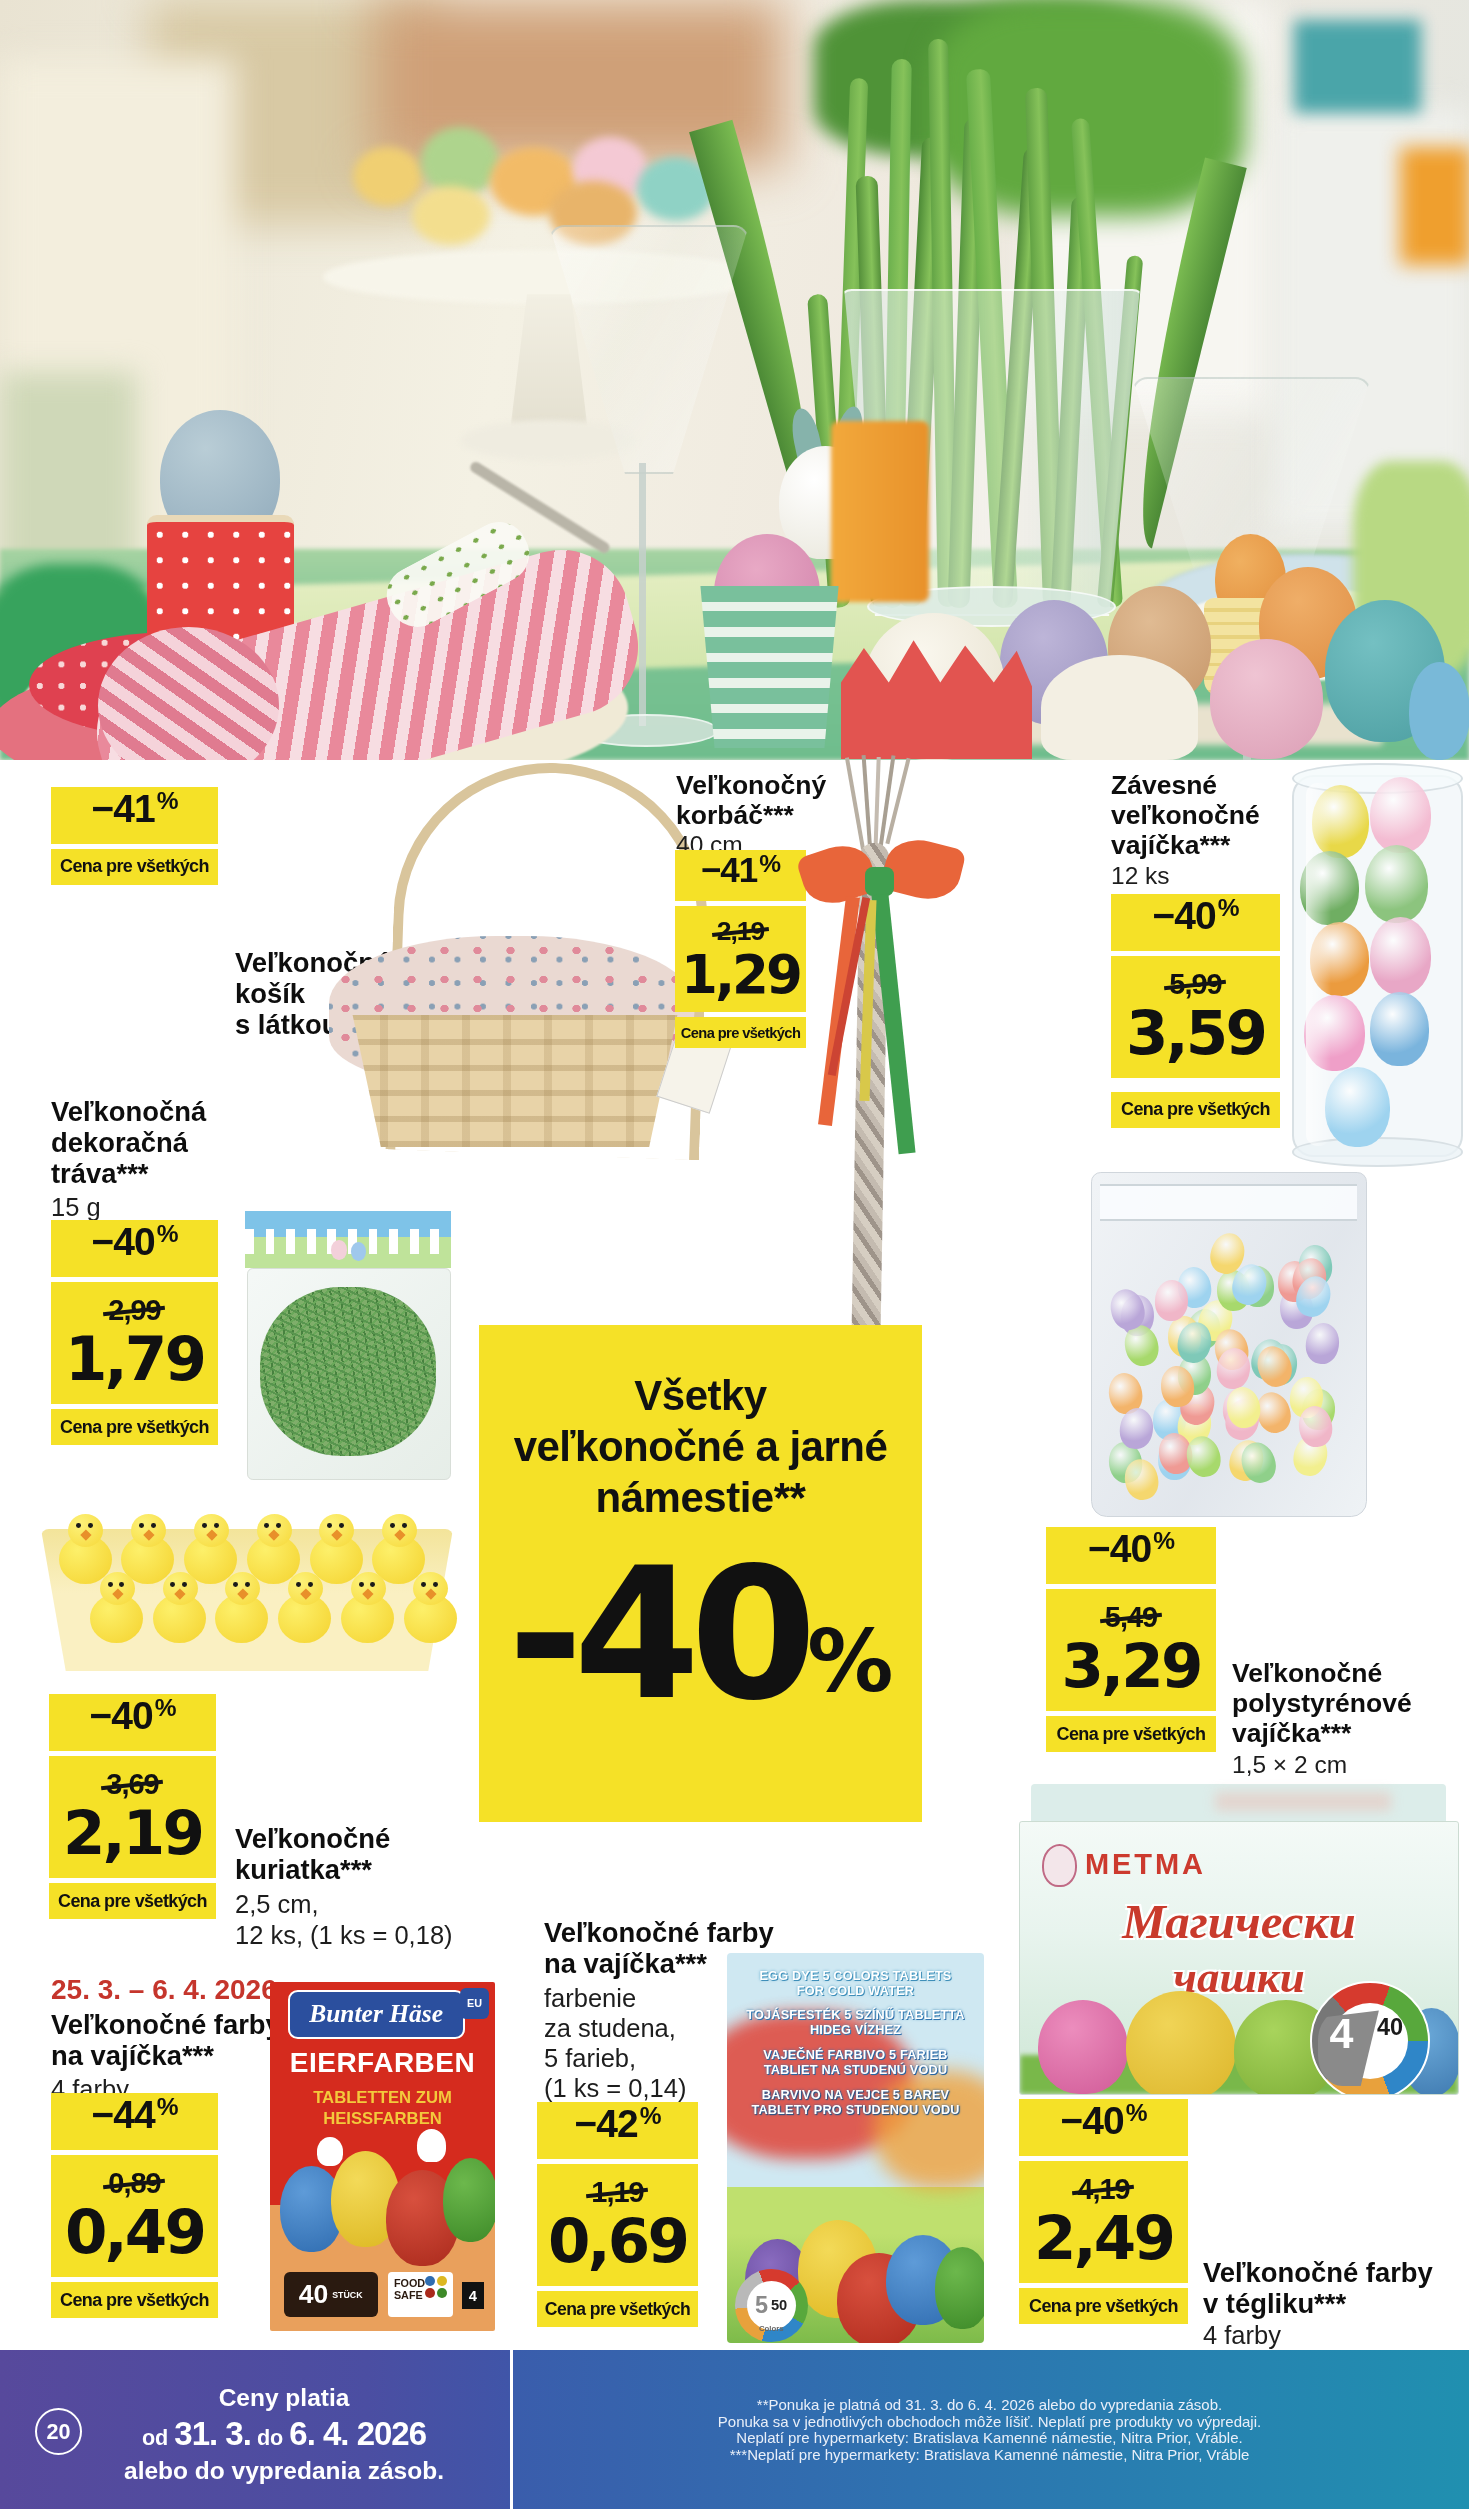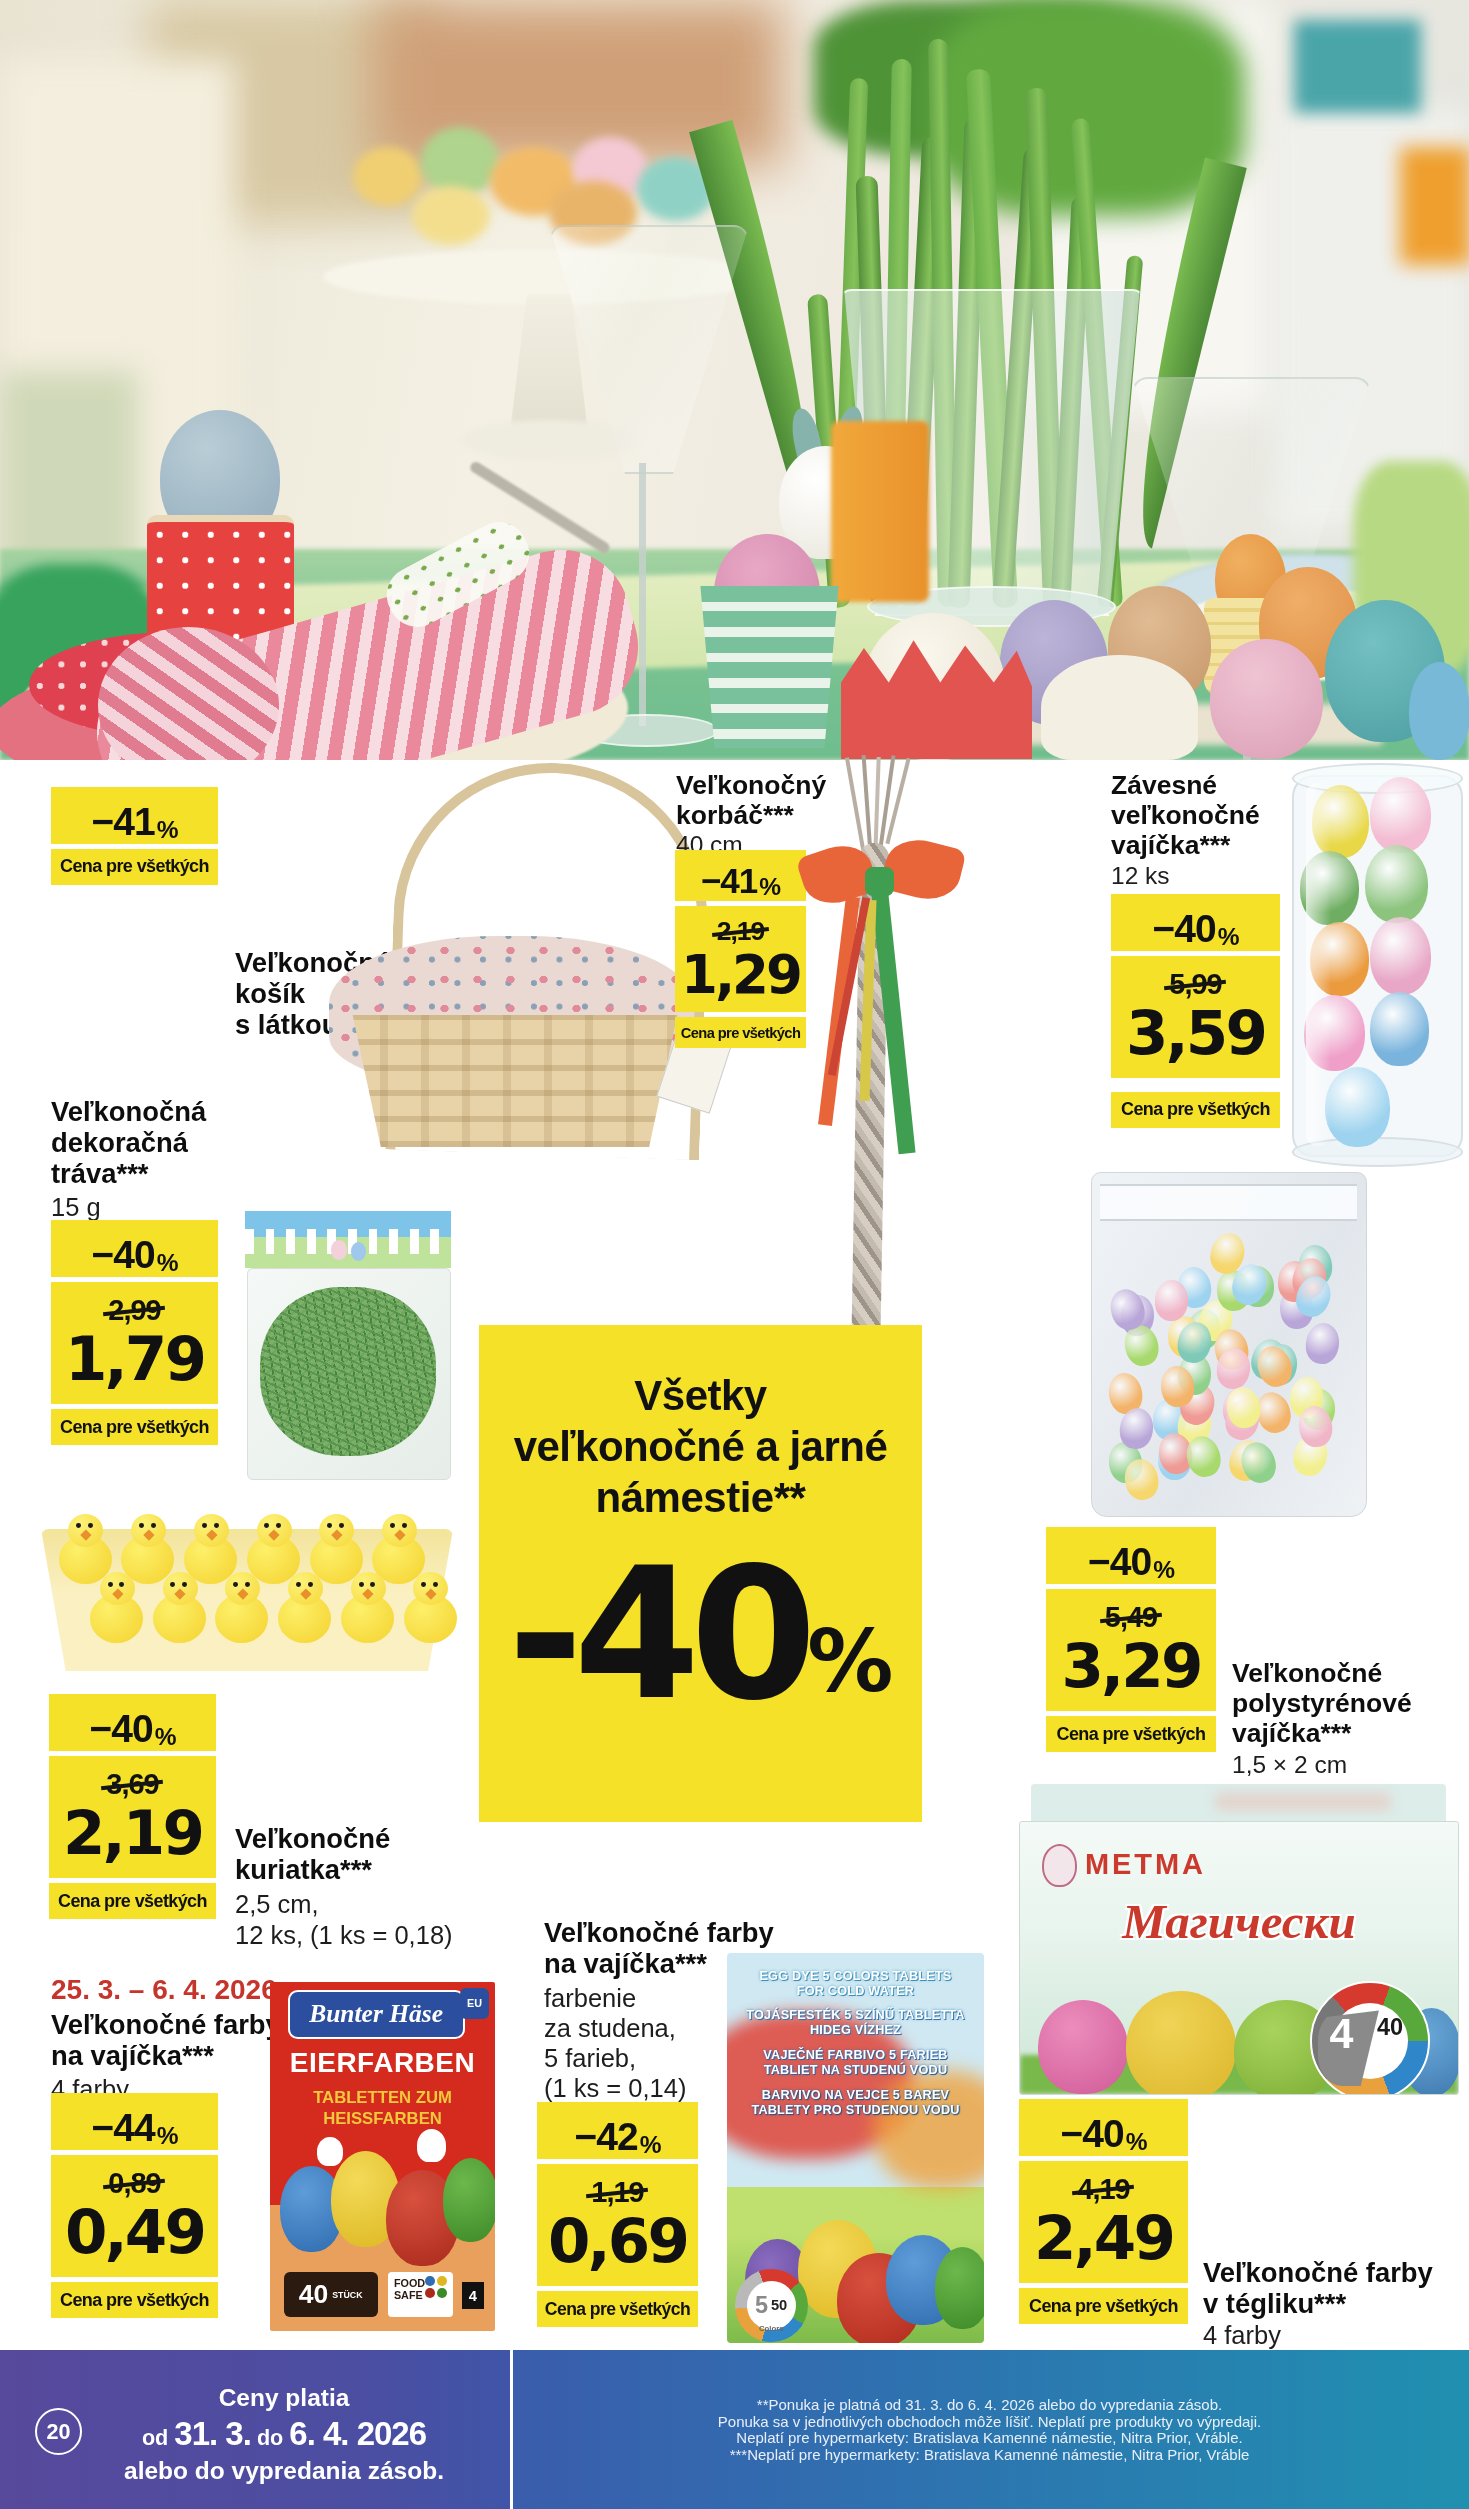--- a/index.html
+++ b/index.html
@@ -5,21 +5,21 @@
   html,body{margin:0;padding:0;background:#fff}
   .page{position:relative;width:1469px;height:2509px;background:#fff;overflow:hidden;
         font-family:"Liberation Sans",sans-serif;color:#111}
   .abs{position:absolute}
   .ph{position:absolute}
   
   .photo{position:absolute;left:0;top:0;width:1469px;height:760px;overflow:hidden;
          background:linear-gradient(100deg,#e9e3d2,#f4f1e4 35%,#efe9df 60%,#e4e6e0)}
   
   .tag{position:absolute;width:167px;text-align:center;--y:#f5e127}
-  .tag .disc{background:var(--y);height:57px;display:flex;align-items:flex-end;justify-content:center;
+  .tag .disc{background:var(--y);height:57px;display:flex;align-items:flex-start;justify-content:center;
              font-weight:700;font-size:39px;letter-spacing:-1px}
   .tag .disc .pct{font-size:24.5px;margin-left:2px;font-weight:700}
   .tag .pbox{background:var(--y);margin-top:4.9px;padding:11.8px 2px 15.7px}
   .old{display:inline-block;position:relative;font-size:29px;font-weight:700;letter-spacing:-1px}
   .old::after{content:"";position:absolute;left:-4.9px;right:-4.9px;top:46%;height:3.9px;background:#151515;transform:rotate(-6deg)}
   .new{font-family:"DejaVu Sans",sans-serif;font-size:61px;font-weight:800;letter-spacing:-2.9px;line-height:.98;margin-top:2px}
   .tag .cena{background:var(--y);margin-top:4.9px;height:36px;display:flex;align-items:center;justify-content:center;
              font-size:18px;font-weight:700;letter-spacing:-0.6px}
   .tag.sm{width:131px}
   .tag.sm .disc{height:51px;font-size:35px}
@@ -527,20 +527,21 @@
     </div>
   </div>
 
   <div class="abs" style="left:1019px;top:1784px;width:438px;height:309px">
     <div class="abs" style="left:11.8px;top:0;width:415px;height:41px;background:#dcedea;border-radius:3.9px 3.9px 0 0"></div>
     <div class="abs" style="left:196px;top:7.8px;width:176px;height:19.6px;background:#e8c5bd;filter:blur(5.9px);opacity:.6"></div>
     <div class="abs" style="left:0;top:37px;width:438px;height:272px;background:linear-gradient(180deg,#f4faf7 0%,#e8f4ee 40%,#d8ecdf 75%,#cfe6d6);border:1px solid #ccdcd2;border-radius:2.9px;overflow:hidden">
       <div class="abs" style="left:21.6px;top:21.6px;width:31px;height:39px;border:2.9px solid #c06a85;border-radius:50% 50% 46% 46%;background:#f3e6ea"></div>
       <div style="position:absolute;left:65px;top:25.5px;font-size:29px;font-weight:800;color:#cc3a2e;letter-spacing:2.9px">МЕТМА</div>
       <div class="script" style="position:absolute;left:0;top:71px;width:438px;text-align:center;font-size:49px;color:#c93a2c;text-shadow:2px 2px 0 #fff,-2px -2px 0 #fff,2px -2px 0 #fff,-2px 2px 0 #fff">Магически</div>
+      <div class="script" style="position:absolute;left:0;top:129px;width:438px;text-align:center;font-size:45px;color:#c93a2c;text-shadow:2px 2px 0 #fff,-2px -2px 0 #fff,2px -2px 0 #fff,-2px 2px 0 #fff">чашки</div>
       <div class="abs" style="left:0;top:233px;width:438px;height:39px;background:#79b84a;filter:blur(2.9px)"></div>
       <div class="abs" style="left:17.6px;top:178px;width:90px;height:94px;background:radial-gradient(circle at 38% 30%,#ec8dbd,#d05a97);border-radius:50% 50% 46% 46%"></div>
       <div class="abs" style="left:106px;top:169px;width:110px;height:110px;background:radial-gradient(circle at 38% 30%,#f0d456,#dcb52a);border-radius:50% 50% 46% 46%"></div>
       <div class="abs" style="left:214px;top:178px;width:104px;height:100px;background:radial-gradient(circle at 38% 30%,#a8d45c,#7aab34);border-radius:50% 50% 46% 46%"></div>
       <div class="abs" style="left:382px;top:186px;width:59px;height:88px;background:radial-gradient(circle at 38% 30%,#6aa8d8,#3f7ab0);border-radius:50% 50% 46% 46%"></div>
       <div class="abs" style="left:290px;top:159px;width:116px;height:116px;border-radius:50%;background:conic-gradient(from -40deg,#d63a2e 0 60deg,#58a83c 60deg 130deg,#2f86c8 130deg 200deg,#e8a13c 200deg 268deg,#777 268deg 360deg);border:2.9px solid #fff">
         <div class="abs" style="left:19.6px;top:19.6px;width:76px;height:76px;background:#fff;border-radius:50%"></div>
         <div class="abs" style="left:5.9px;top:27.4px;width:61px;height:76px;background:#8a8a8a;clip-path:polygon(0 10%,100% 0,70% 100%,0 100%);border-radius:40% 0 0 40%"></div>
         <span style="position:absolute;left:17.6px;top:25.5px;font-size:43px;font-weight:800;color:#fff">4</span>
         <span style="position:absolute;left:65px;top:31px;font-size:23.5px;font-weight:800;color:#1a1a1a">40</span>

